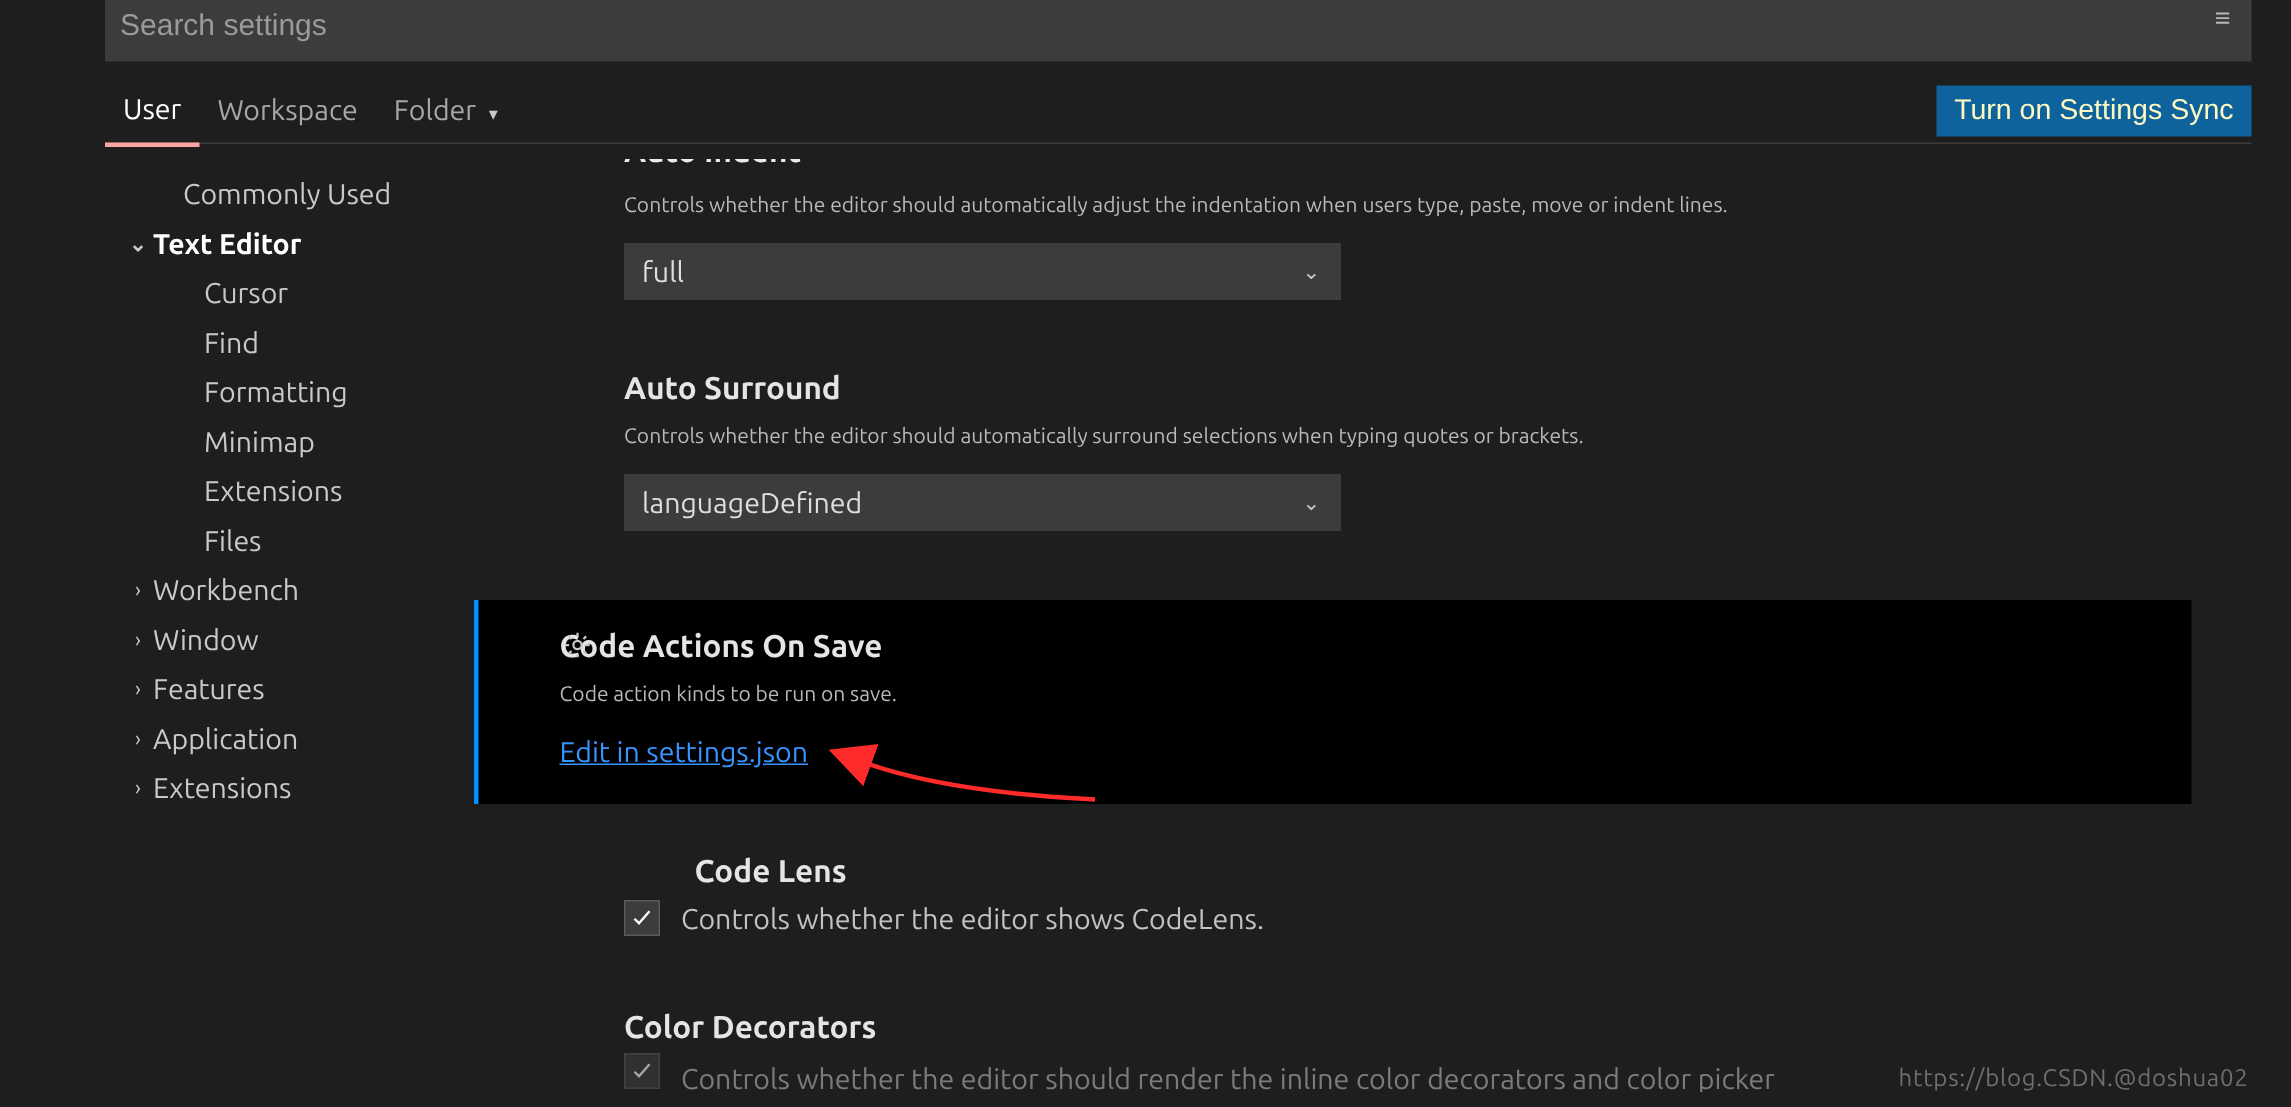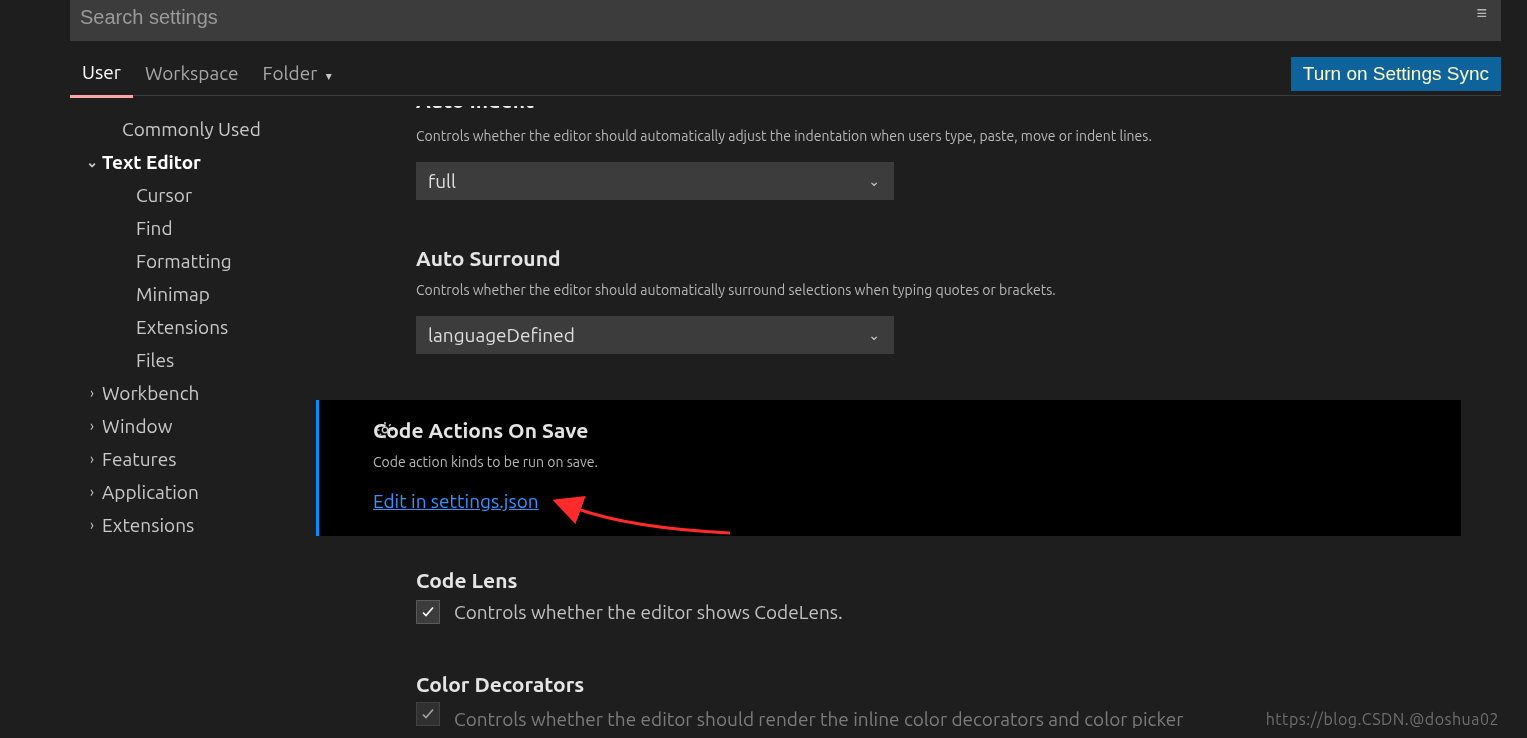--- a/index.html
+++ b/index.html
@@ -324,21 +324,21 @@
           <circle cx="8" cy="8" r="2.2"></circle>
           <path d="M8 1.5v2M8 12.5v2M14.5 8h-2M3.5 8h-2M12.6 3.4l-1.4 1.4M4.8 11.2l-1.4 1.4M12.6 12.6l-1.4-1.4M4.8 4.8 3.4 3.4"></path>
         </svg>
       </span>
       <div class="setting-title">Code Actions On Save</div>
       <div class="setting-desc" style="margin-bottom:4px">Code action kinds to be run on save.</div>
       <a class="edit-link">Edit in settings.json</a>
     </div>
 
     <div class="setting" style="margin-bottom:48px;">
-      <div class="setting-title" style="margin-bottom:8px;">Code Lens</div>
+      <div class="setting-title" style="margin-bottom:8px;margin-left:47px;">Code Lens</div>
       <div class="check-row">
         <div class="check-box">
           <svg width="16" height="16" viewBox="0 0 16 16">
               <path d="M3 8.5l3 3 7-8" fill="none" stroke="#fff" stroke-width="1.6"></path>
             </svg>
         </div>
         <span>Controls whether the editor shows CodeLens.</span>
       </div>
     </div>
 

